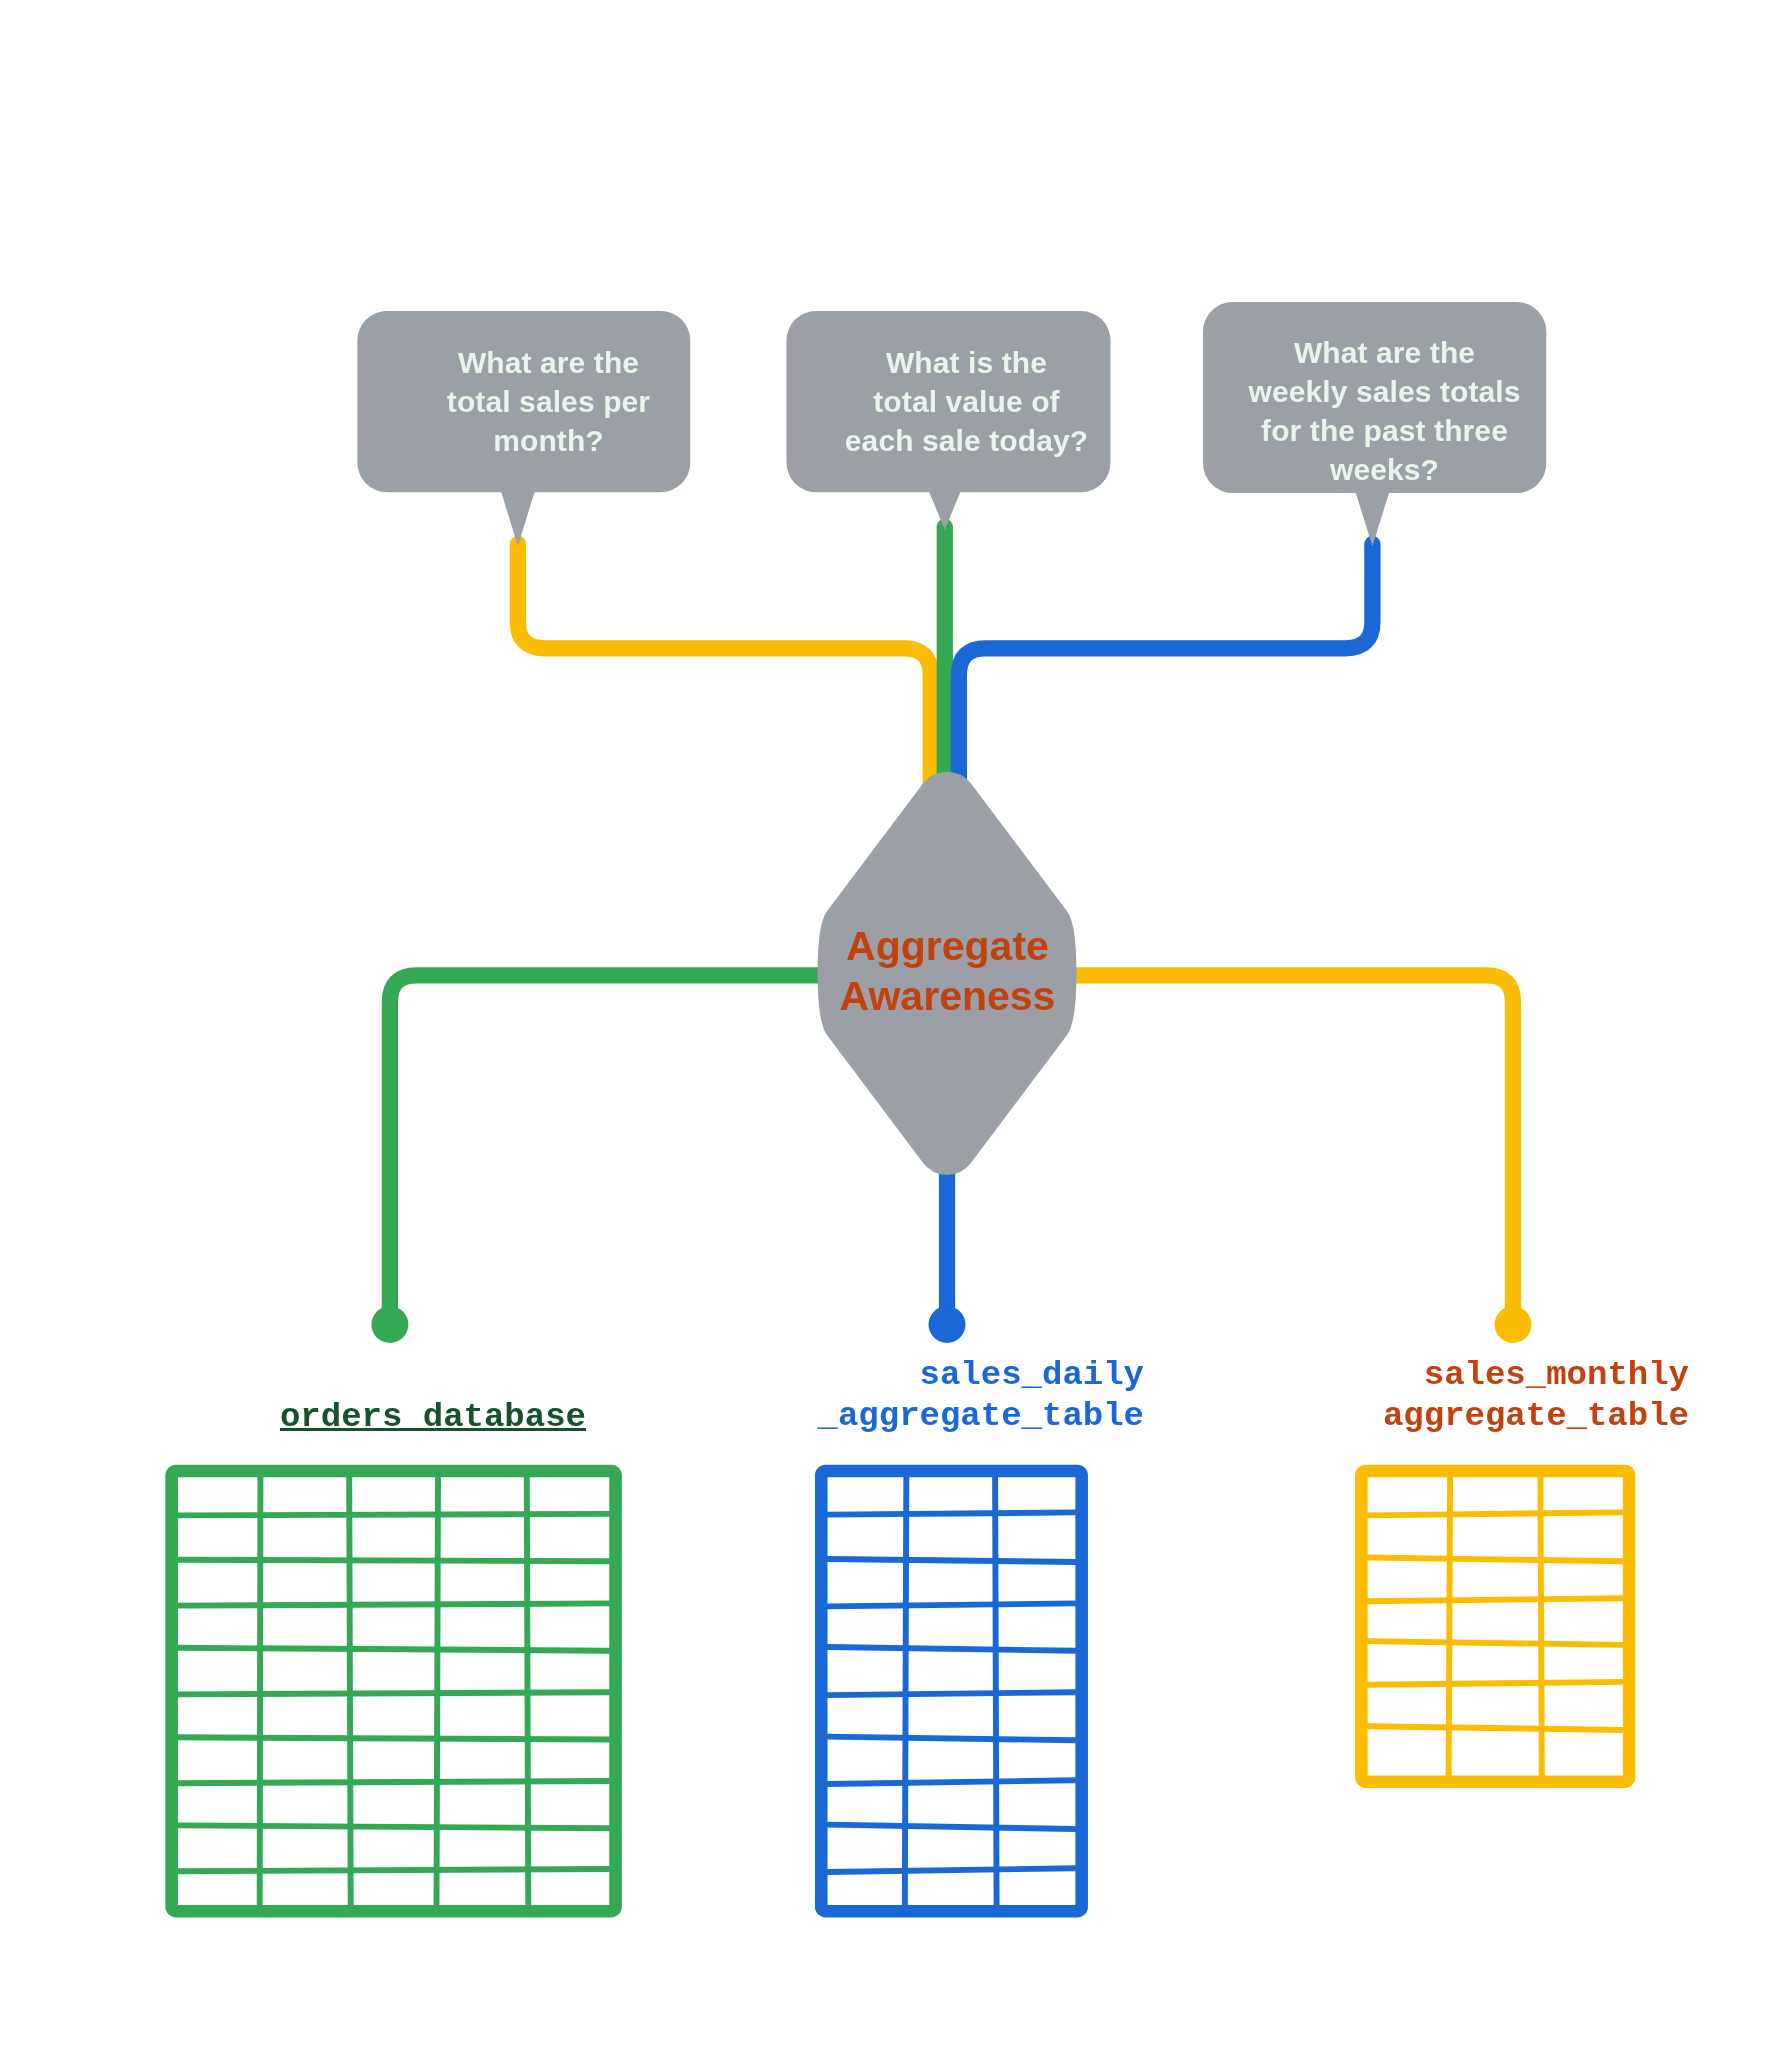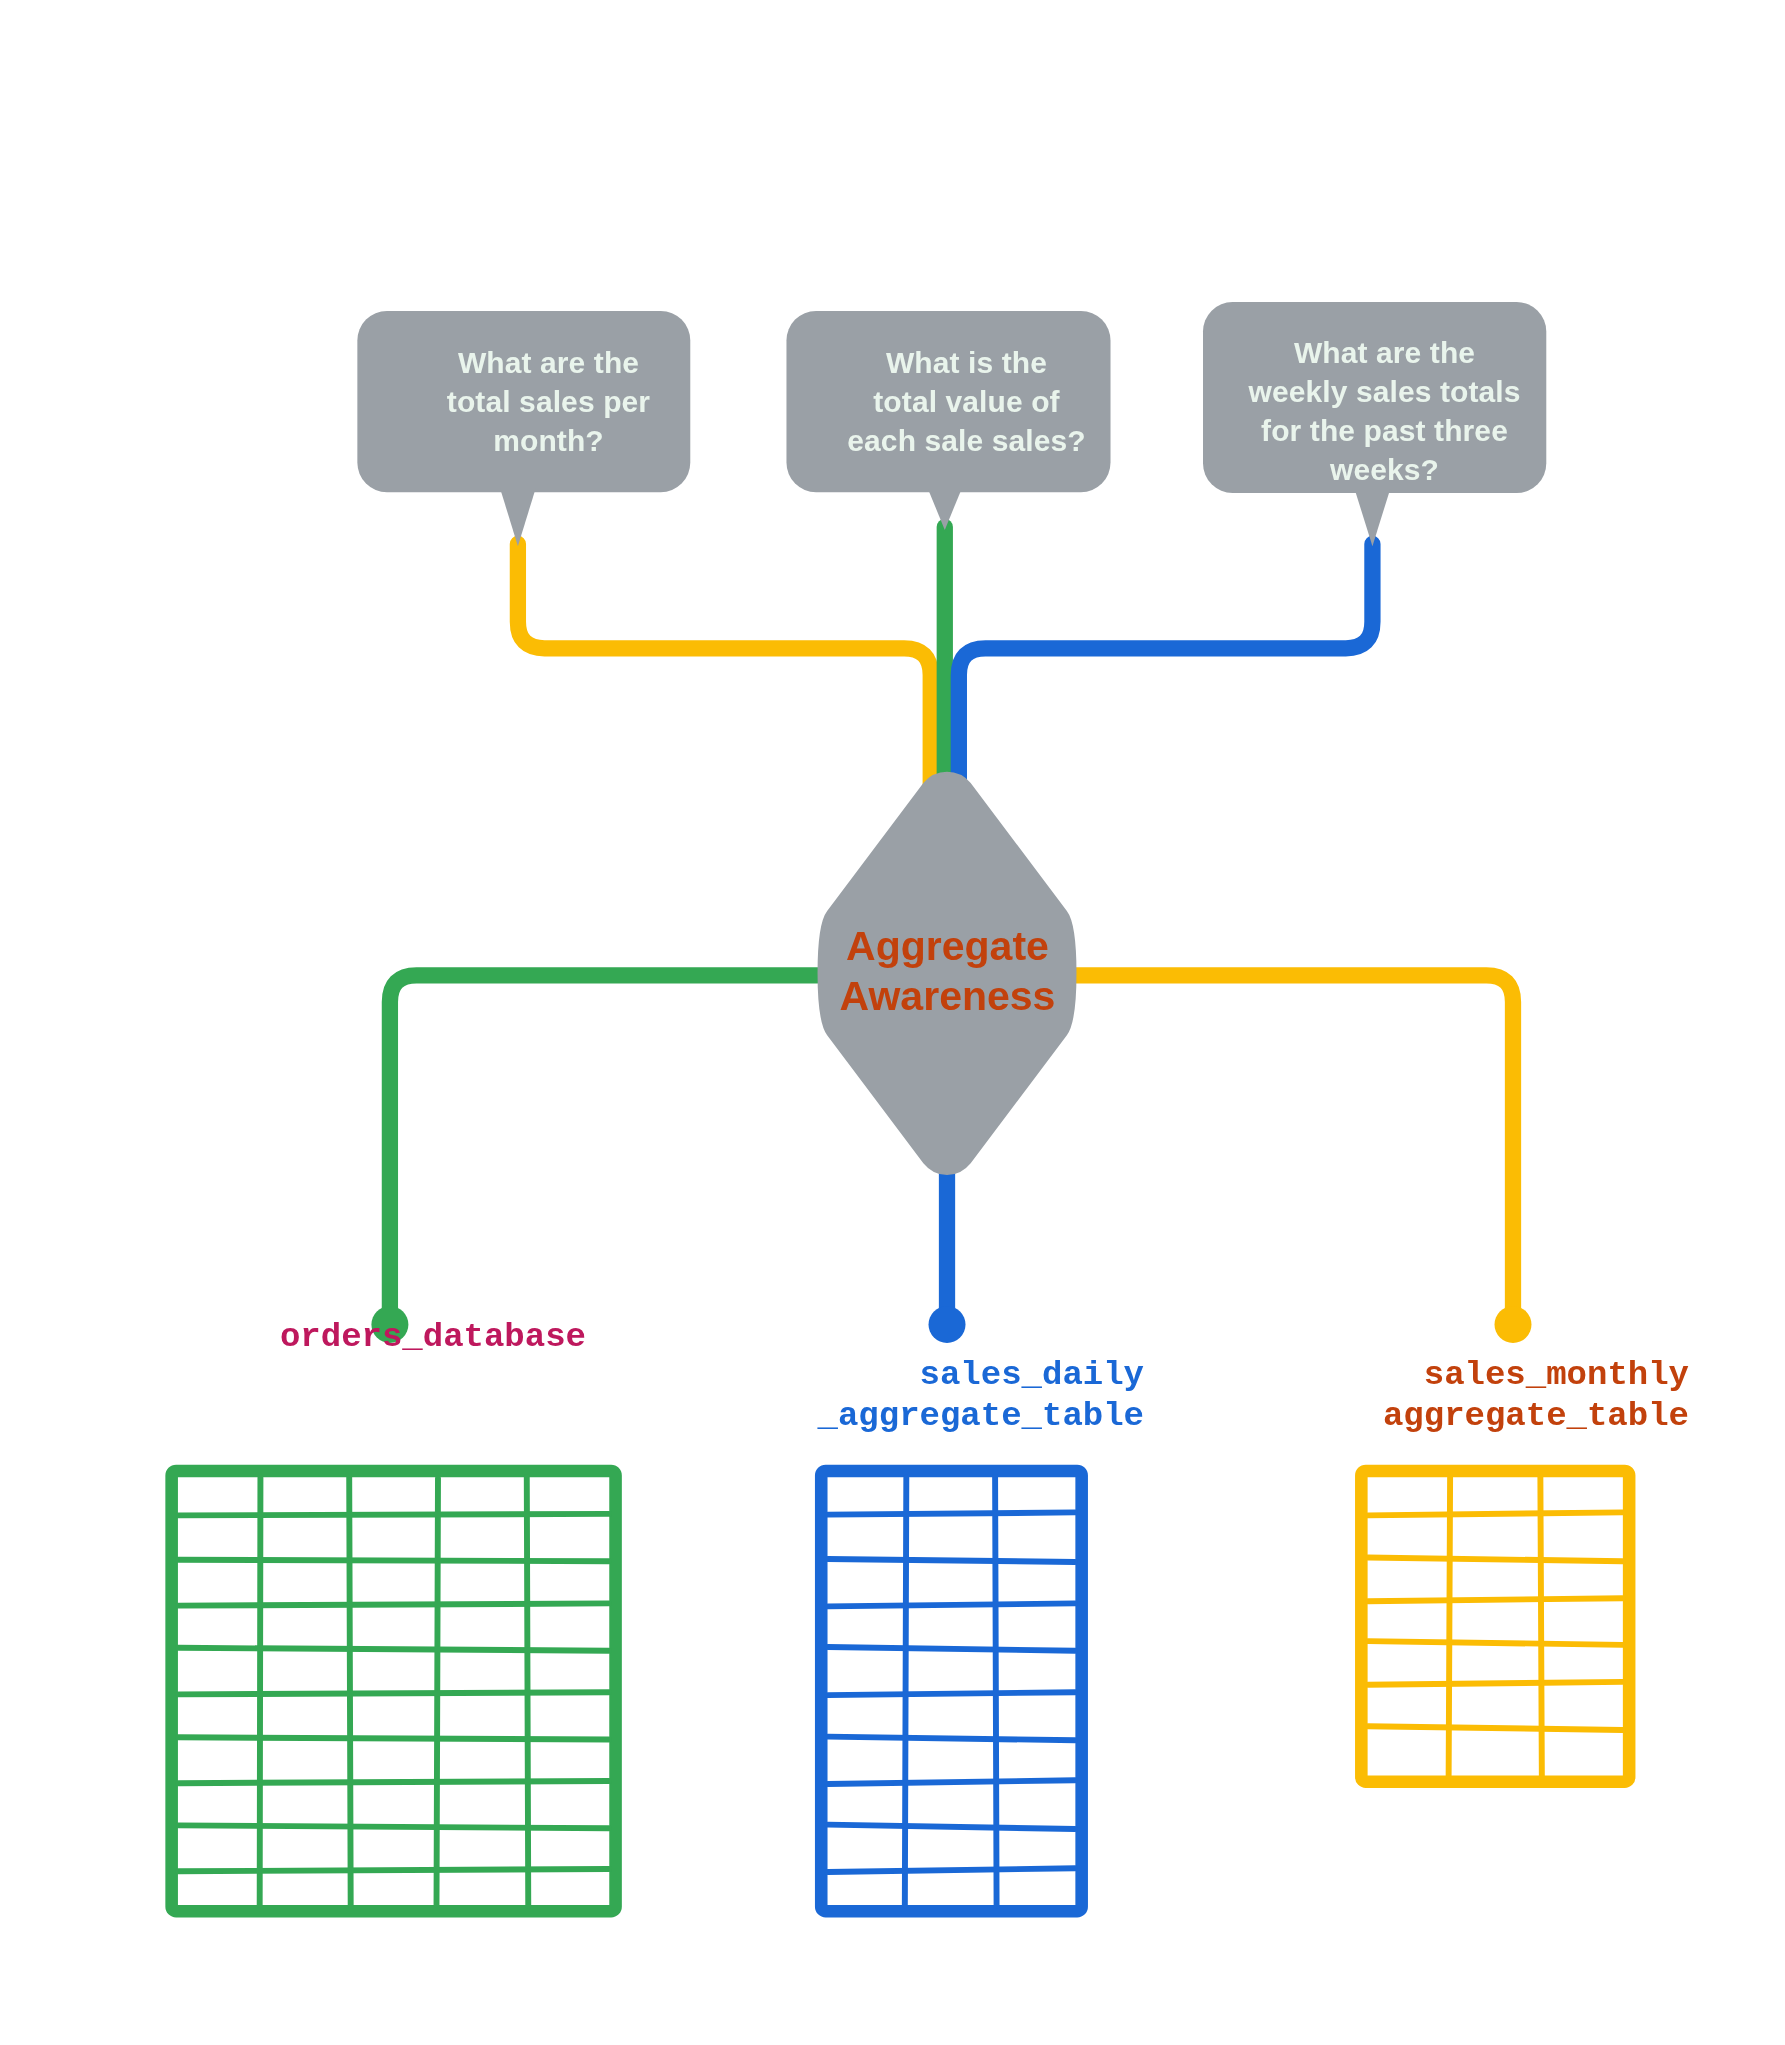--- a/index.html
+++ b/index.html
@@ -145,31 +145,31 @@
     </g>
 
   </svg>
 
   <div class="bubble-text" style="left:408px; top:343px; width:281px;">What are the
 total sales per
 month?</div>
 
   <div class="bubble-text" style="left:826px; top:343px; width:281px;">What is the
 total value of
-each sale sales?</div>
+each sale today?</div>
 
   <div class="bubble-text" style="left:1229px; top:333px; width:311px;">What are the
 weekly sales totals
 for the past three
 weeks?</div>
 
   <div class="node-text" style="left:755px; top:921px; width:385px;">Aggregate
 Awareness</div>
 
-  <div class="tbl-label" style="left:201px; top:1317px; width:385px; color:#be185d;">orders_database</div>
+  <div class="tbl-label" style="left:201px; top:1397px; width:385px; color:#14532d;text-decoration:underline;">orders_database</div>
 
   <div class="tbl-label" style="left:759px; top:1355px; width:385px; color:#1A68D6;">sales_daily
 _aggregate_table</div>
 
   <div class="tbl-label" style="left:1304px; top:1355px; width:385px; color:#c2410c;">sales_monthly
 aggregate_table</div>
 
 </div>
 
 

